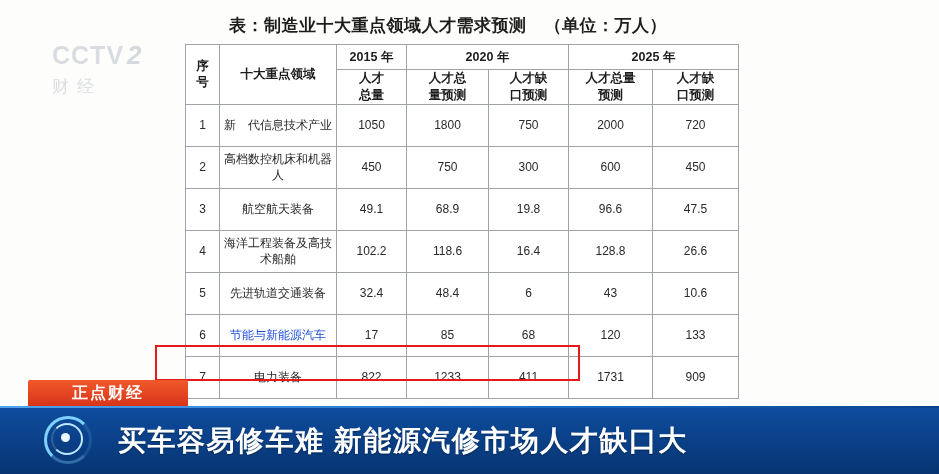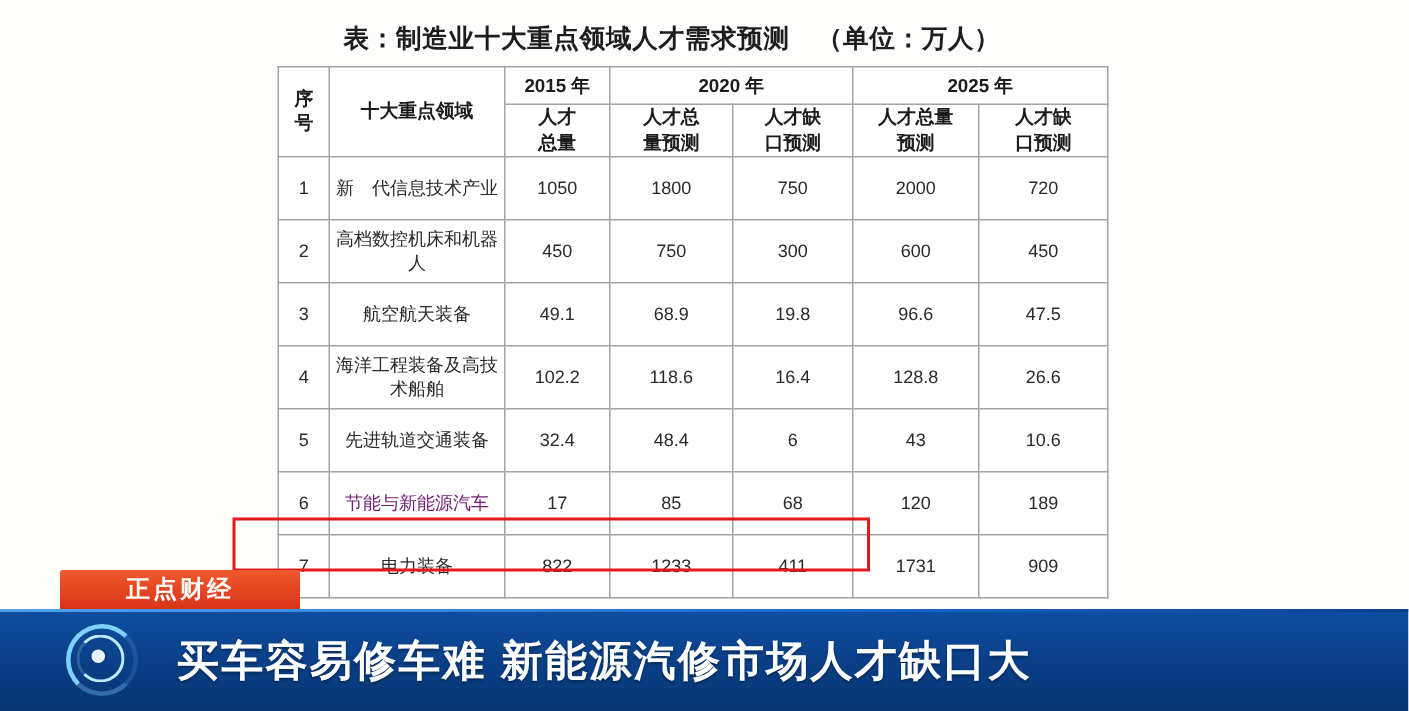--- a/index.html
+++ b/index.html
@@ -126,21 +126,21 @@
     text-align: left;
     padding: 0 6px;
     font-size: 12px;
     line-height: 1.35;
     color: #1f3a5f;
   }
   td.num {
     color: #3a3a3a;
     font-size: 12.5px;
   }
-  tr.r-highlight td.field { color: #701a75; }
+  tr.r-highlight td.field { color: #1d4ed8; }
 
   
   .highlight-box {
     position: absolute;
     left: 155px;
     top: 345px;
     width: 425px;
     height: 36px;
     border: 2px solid #e4191c;
     box-sizing: border-box;
@@ -180,21 +180,20 @@
     background: linear-gradient(180deg, #f1592a 0%, #d8341a 100%);
     color: #ffffff;
     font-size: 16px;
     font-weight: bold;
     letter-spacing: 2px;
     display: flex;
     align-items: center;
     justify-content: center;
     border-radius: 2px 2px 0 0;
     font-family: "Liberation Sans", sans-serif;
-    margin-left: 12px;
   }
   .lt-emblem {
     position: absolute;
     left: 40px;
     bottom: 12px;
     width: 52px;
     height: 48px;
   }
   .lt-emblem .ring {
     position: absolute;
@@ -230,20 +229,26 @@
     letter-spacing: 1.5px;
     text-shadow: 0 1px 2px rgba(0,0,0,.35);
     font-family: "Liberation Sans", sans-serif;
   }
 </style>
 </head>
 <body>
 
 <div class="screen">
 
+  <div class="logo">
+    <div class="cctv">
+      <span>CCTV</span><span class="two">2</span>
+    </div>
+    <div class="sub">财经</div>
+  </div>
 
   <div class="doc-title">
     <span>表：制造业十大重点领域人才需求预测</span><span class="unit">（单位：万人）</span>
   </div>
 
   <div class="table-wrap">
     <table class="data">
       <colgroup>
         <col class="c-seq">
           <col class="c-field">
@@ -318,21 +323,21 @@
           <td class="rowcell num">43</td>
           <td class="rowcell num">10.6</td>
         </tr>
         <tr class="rowcell r-highlight">
           <td class="rowcell">6</td>
           <td class="rowcell field">节能与新能源汽车</td>
           <td class="rowcell num">17</td>
           <td class="rowcell num">85</td>
           <td class="rowcell num">68</td>
           <td class="rowcell num">120</td>
-          <td class="rowcell num">189</td>
+          <td class="rowcell num">133</td>
         </tr>
         <tr class="rowcell">
           <td class="rowcell">7</td>
           <td class="rowcell field">电力装备</td>
           <td class="rowcell num">822</td>
           <td class="rowcell num">1233</td>
           <td class="rowcell num">411</td>
           <td class="rowcell num">1731</td>
           <td class="rowcell num">909</td>
         </tr>

